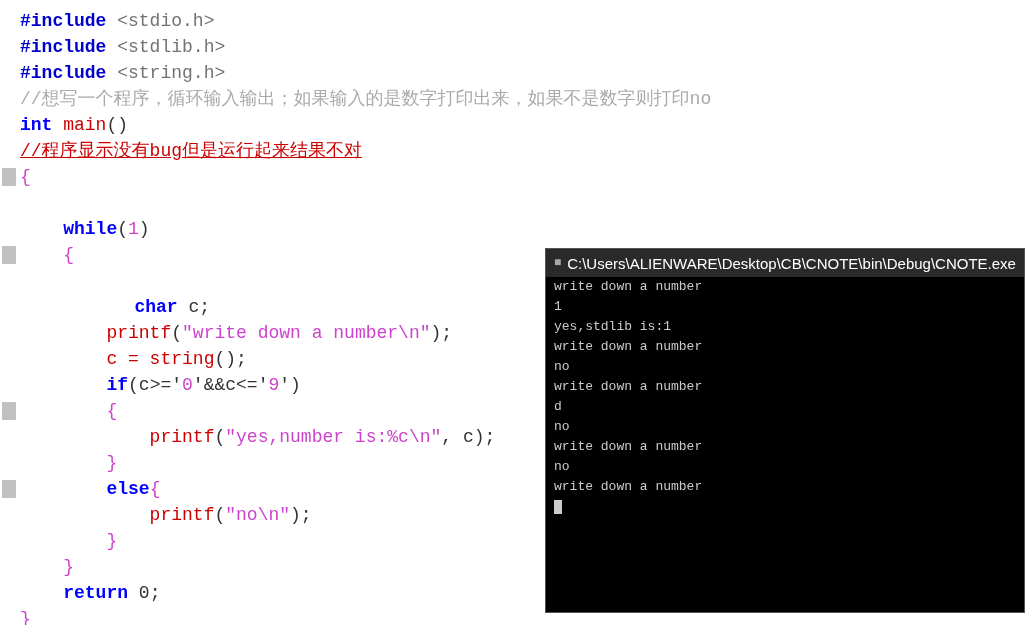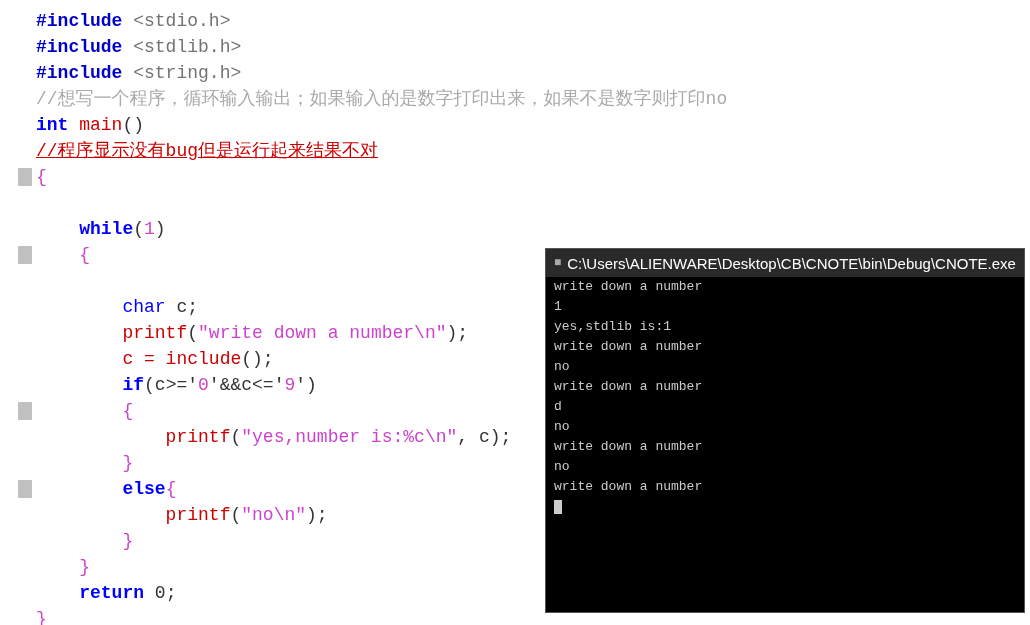--- a/index.html
+++ b/index.html
@@ -11,21 +11,21 @@
       overflow: hidden;
       position: relative;
     }
 
     #code-editor {
       background: #ffffff;
       width: 100%;
       height: 100%;
       position: absolute;
       top: 0; left: 0;
-      padding: 8px 16px;
+      padding: 8px 0;
       overflow: hidden;
     }
 
     .code-area {
       position: relative;
       padding-left: 20px;
     }
 
     .code-line {
       display: flex;
@@ -50,21 +50,21 @@
     
     .c-include { color: #0000cc; font-weight: bold; }
     .c-header { color: #737373; }
     .c-comment { color: #aaaaaa; }
     .c-comment-red { color: #cc0000; text-decoration: underline; text-decoration-color: #cc0000; }
     .c-keyword { color: #0000ff; font-weight: bold; }
     .c-number { color: #cc44cc; }
     .c-string { color: #cc44cc; }
     .c-function { color: #cc0000; }
     .c-normal { color: #333333; }
-    .c-char-keyword { color: #0000ff; font-weight: normal; }
+    .c-char-keyword { color: #0000ff; font-weight: bold; margin-left: 28px; }
     .c-return { color: #0000ff; font-weight: bold; }
     .c-brace { color: #cc44cc; }
 
     
     #terminal {
       position: absolute;
       top: 248px;
       left: 545px;
       width: 480px;
       height: 365px;
@@ -118,21 +118,21 @@
       <div class="code-line"><span class="c-comment">//想写一个程序，循环输入输出；如果输入的是数字打印出来，如果不是数字则打印no</span></div>
       <div class="code-line"><span class="c-keyword">int</span><span class="c-function"> main</span><span class="c-normal">()</span></div>
       <div class="code-line"><span class="c-comment-red">//程序显示没有bug但是运行起来结果不对</span></div>
       <div class="code-line"><span class="line-indicator"></span><span class="c-brace">{</span></div>
       <div class="code-line"></div>
       <div class="code-line"><span class="c-normal">    </span><span class="c-keyword">while</span><span class="c-normal">(</span><span class="c-number">1</span><span class="c-normal">)</span></div>
       <div class="code-line"><span class="line-indicator"></span><span class="c-brace">    {</span></div>
       <div class="code-line"></div>
       <div class="code-line"><span class="c-normal">        </span><span class="c-char-keyword">char</span><span class="c-normal"> c;</span></div>
       <div class="code-line"><span class="c-function">        printf</span><span class="c-normal">(</span><span class="c-string">"write down a number\n"</span><span class="c-normal">);</span></div>
-      <div class="code-line"><span class="c-function">        c = include</span><span class="c-normal">();</span></div>
+      <div class="code-line"><span class="c-function">        c = string</span><span class="c-normal">();</span></div>
       <div class="code-line"><span class="c-keyword">        if</span><span class="c-normal">(c&gt;='</span><span class="c-string">0</span><span class="c-normal">'&amp;&amp;c&lt;='</span><span class="c-string">9</span><span class="c-normal">')</span></div>
       <div class="code-line"><span class="line-indicator"></span><span class="c-brace">        {</span></div>
       <div class="code-line"><span class="c-function">            printf</span><span class="c-normal">(</span><span class="c-string">"yes,number is:%c\n"</span><span class="c-normal">, c);</span></div>
       <div class="code-line"><span class="c-brace">        }</span></div>
       <div class="code-line"><span class="line-indicator"></span><span class="c-normal">        </span><span class="c-keyword">else</span><span class="c-brace">{</span></div>
       <div class="code-line"><span class="c-function">            printf</span><span class="c-normal">(</span><span class="c-string">"no\n"</span><span class="c-normal">);</span></div>
       <div class="code-line"><span class="c-brace">        }</span></div>
       <div class="code-line"><span class="c-brace">    }</span></div>
       <div class="code-line"><span class="c-normal">    </span><span class="c-return">return</span><span class="c-normal"> 0;</span></div>
       <div class="code-line"><span class="c-brace">}</span></div>

